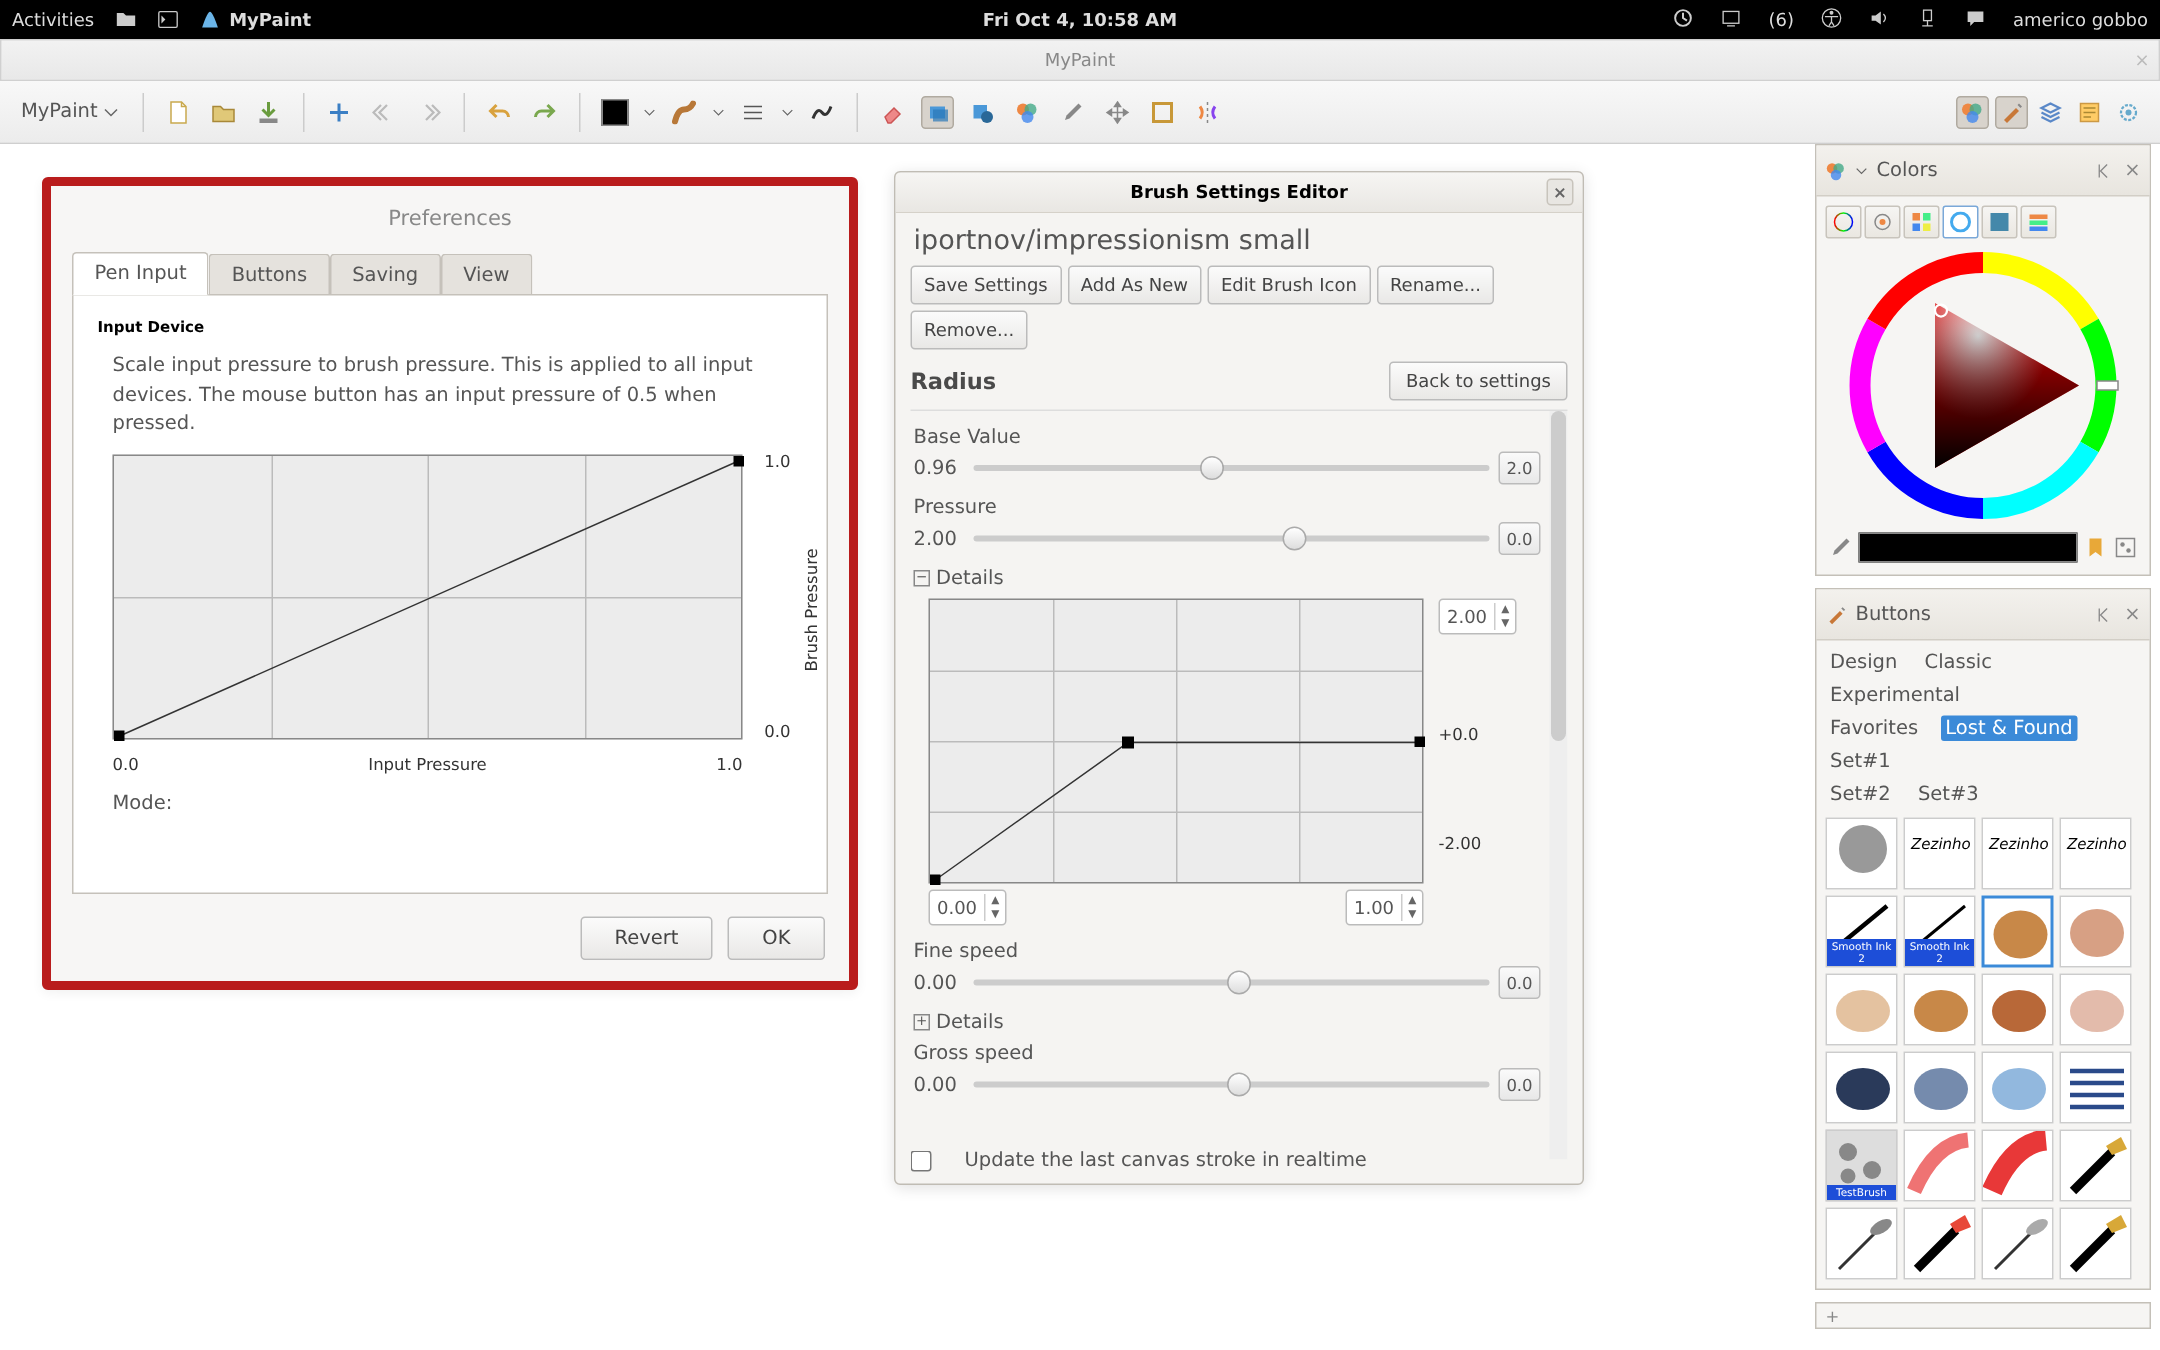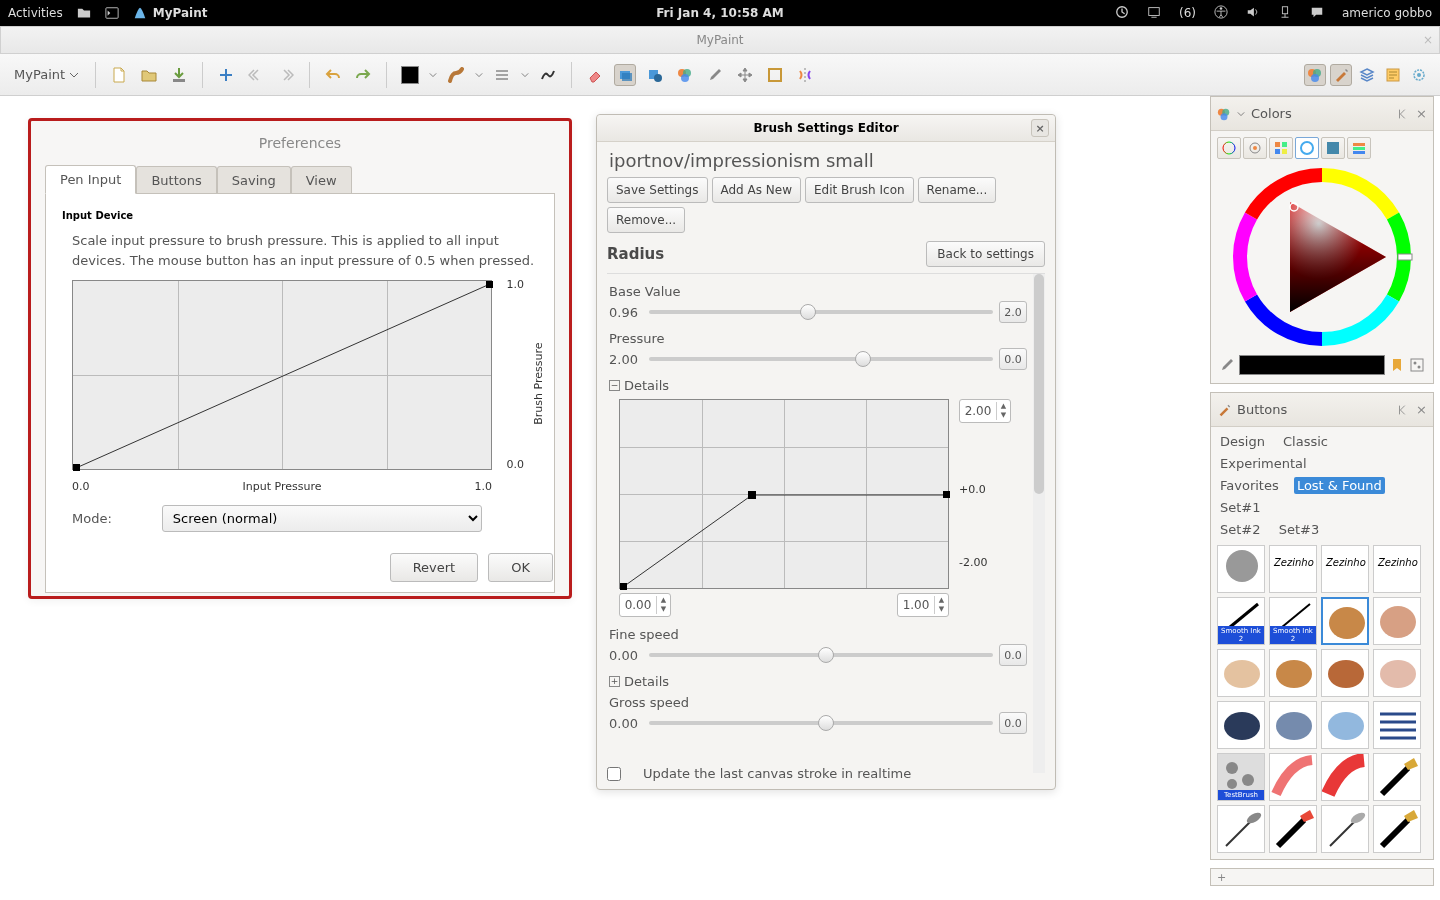--- a/index.html
+++ b/index.html
@@ -21,21 +21,21 @@
 .main-toolbar { height: 42px; background: linear-gradient(#f8f8f8,#ececec); border-bottom:1px solid #cfcfcf; display:flex; align-items:center; padding:0 10px; gap:8px; font-size:13px; }
 .main-toolbar .menu-btn { display:flex; align-items:center; gap:4px; font-weight:500; color:#555; padding:4px;}
 .main-toolbar .sep { width:1px; height:26px; background:#ccc; margin:0 4px;}
 .tb-icon { width:22px; height:22px; display:flex; align-items:center; justify-content:center; border-radius:3px; }
 .tb-icon.active { background:#d8d3cc; border:1px solid #b0aaa0; }
 .tb-right { margin-left:auto; display:flex; gap:4px; }
 .tb-right .tb-icon { border:1px solid transparent; padding:2px;}
 .tb-right .tb-icon.pressed { background:#d8d3cc; border:1px solid #b0aaa0;}
 
 
-.prefs { position:absolute; left:28px; top:118px; width:544px; height:481px; background:#f7f6f5; border:3px solid #b91c1c; border-radius:4px; box-shadow:0 2px 8px rgba(0,0,0,0.06);}
+.prefs { position:absolute; left:28px; top:118px; width:544px; height:542px; background:#f7f6f5; border:6px solid #b91c1c; border-radius:4px; box-shadow:0 2px 8px rgba(0,0,0,0.06);}
 .prefs .dlg-title { text-align:center; font-size:14px; color:#888; padding:14px 0; font-weight:500;}
 .prefs .tabs { display:flex; margin-left:14px;align-items:center; }
 .prefs .tab { padding:6px 14px; font-size:13px; background:#e5e2dd; border:1px solid #c5c1ba; border-bottom:none; margin-right:0px; color:#555; border-radius:3px 3px 0 0;}
 .prefs .tab.active { background:#fff; border-bottom:1px solid #fff; position:relative; z-index:2;}
 .prefs .content { margin:0 14px 14px 14px; background:#fff; border:1px solid #c5c1ba; padding:16px; height:400px; position:relative; top:-1px;}
 .prefs h4 { font-size:10px; font-weight:bold; margin-bottom:10px;}
 .prefs p { font-size:13px; color:#555; line-height:1.5; margin-bottom:10px; margin-left:10px;}
 .prefs .graph-box { margin-left:10px; position:relative; width:460px; height:200px;}
 .prefs .g-canvas { position:absolute; left:0; top:0; width:420px; height:190px; border:1px solid #888; background:#ececec;}
 .prefs .g-canvas .gl { position:absolute; background:#bbb;}
@@ -121,21 +121,21 @@
           <path d="M3 5l3 3-3 3"></path>
         </svg>
       </span>
     <span class="item" style="gap:6px;">
       <svg viewBox="0 0 16 16" width="16" height="16">
           <path d="M2 14 Q6 2 8 2 Q10 2 14 14" fill="#6bb5e8"></path>
         </svg>
       <span style="font-weight:bold;">MyPaint</span>
     </span>
   </div>
-  <div class="center">Fri Jan  4, 10:58 AM</div>
+  <div class="center">Fri Oct  4, 10:58 AM</div>
   <div class="right">
     <span><svg viewBox="0 0 16 16" fill="none" stroke="#ccc" stroke-width="1.5">
           <circle cx="8" cy="8" r="6"></circle>
           <path d="M8 4v4l3 2"></path>
         </svg></span>
     <span><svg viewBox="0 0 16 16" fill="none" stroke="#ccc">
           <rect x="2" y="3" width="12" height="9"></rect>
           <path d="M5 14h6"></path>
         </svg></span>
     <span>(6)</span>
@@ -353,21 +353,20 @@
       <span class="axis-lbl" style="right:8px;top:178px;">0.0</span>
       <span class="axis-lbl" style="right:-6px;top:50%;transform:rotate(-90deg) translateX(44px);transform-origin:right;">Brush Pressure</span>
     </div>
     <div style="margin-left:10px;display:flex;width:420px;justify-content:space-between;font-size:11px;color:#333;">
       <span>0.0</span>
       <span>Input Pressure</span>
       <span>1.0</span>
     </div>
     <div class="mode-row">
       <span>Mode:</span>
-      <select><option>Screen (normal)</option></select>
     </div>
   </div>
   <div class="btn-row">
     <button class="dlg-btn">Revert</button>
     <button class="dlg-btn">OK</button>
   </div>
 </div>
 
 <div class="brush-editor">
   <div class="be-title">

